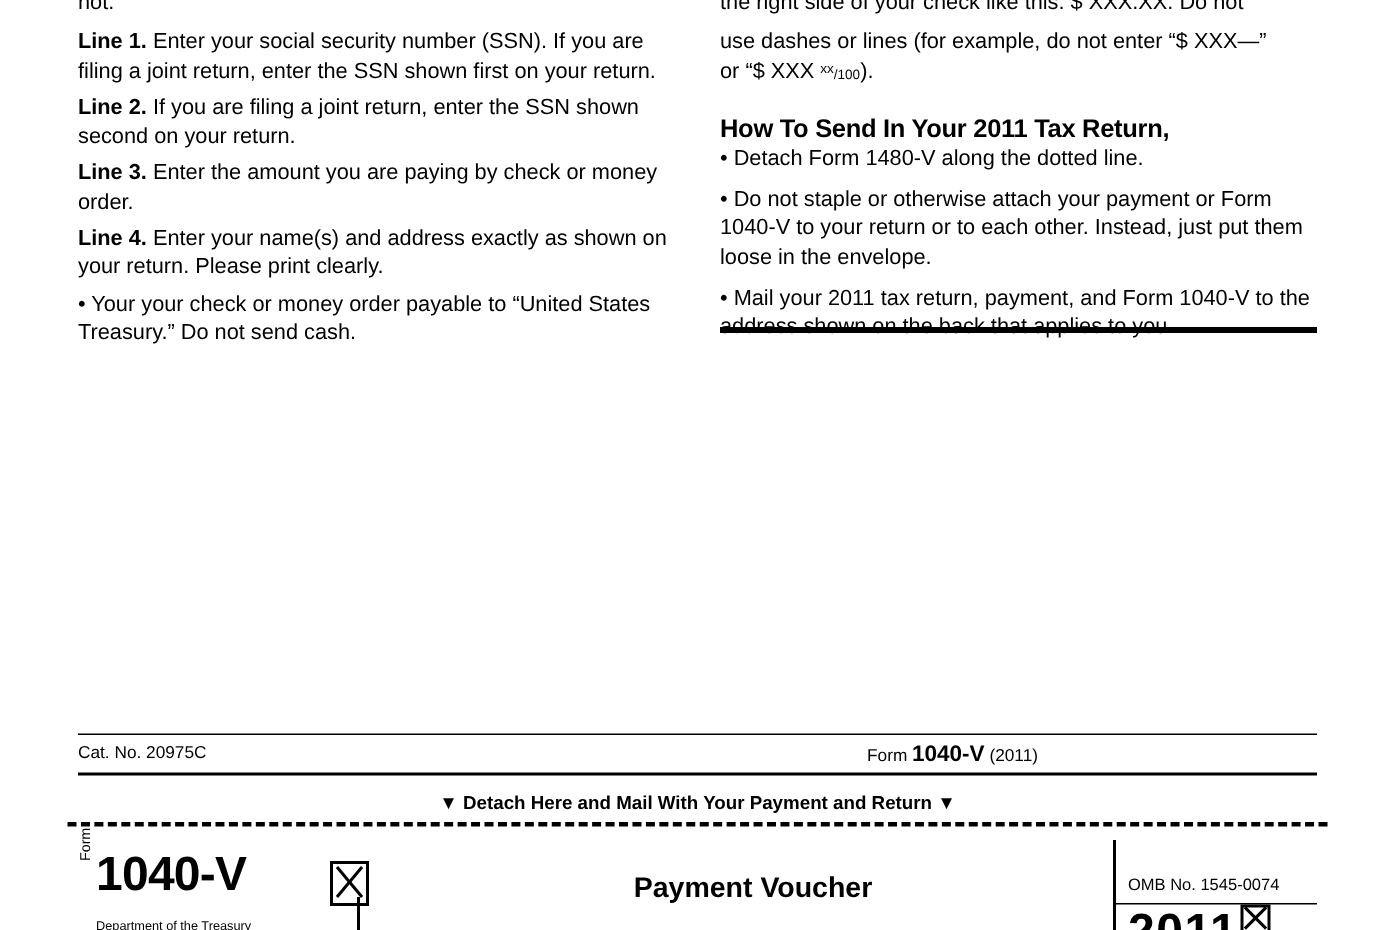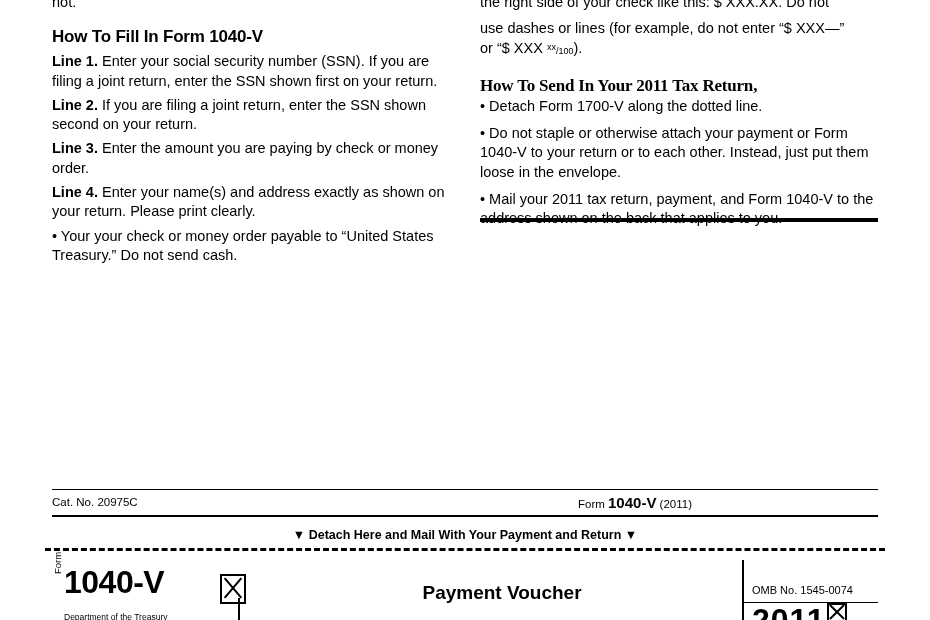--- a/index.html
+++ b/index.html
@@ -260,42 +260,41 @@
   .v-year .yr-box:after  { transform: rotate(-45deg); }
 </style>
 </head>
 <body>
 
 <div class="page">
 
   <div class="col-left">
     <p class="cut-line">not.</p>
 
-    <h2 class="sec-head" style="margin-top:8px;">How To Fill In Form 1040-V</h2>
 
     <p class="para"><b>Line 1.</b><span> Enter your social security number (SSN). If you are filing a joint return, enter the SSN shown first on your return.</span></p>
 
     <p class="para"><b>Line 2.</b><span> If you are filing a joint return, enter the SSN shown second on your return.</span></p>
 
     <p class="para"><b>Line 3.</b><span> Enter the amount you are paying by check or money order.</span></p>
 
     <p class="para"><b>Line 4.</b><span> Enter your name(s) and address exactly as shown on your return. Please print clearly.</span></p>
 
 
     <p class="bullet">• Your your check or money order payable to “United States Treasury.” Do not send cash.</p>
   </div>
 
   <div class="col-right">
     <p class="cut-line">the right side of your check like this: $ XXX.XX. Do not</p>
     <p class="para" style="margin:0;">use dashes or lines (for example, do not enter “$ XXX—”</p>
     <p class="para" style="margin:0 0 10px 0;"><span>or  “$ XXX </span><span class="frac">xx</span><span class="frac-den">/100</span><span>).</span></p>
 
-    <h2 class="sec-head" style="margin-top:18px; margin-bottom:1px;font-family:Liberation Serif, serif;">How To Send In Your 2011 Tax Return,</h2>
-
-    <p class="bullet">• Detach Form 1700-V along the dotted line.</p>
+    <h2 class="sec-head" style="margin-top:18px; margin-bottom:1px;">How To Send In Your 2011 Tax Return,</h2>
+
+    <p class="bullet">• Detach Form 1480-V along the dotted line.</p>
     <p class="bullet">• Do not staple or otherwise attach your payment or Form 1040-V to your return or to each other. Instead, just put them loose in the envelope.</p>
     <p class="bullet">• Mail your 2011 tax return, payment, and Form 1040-V to the address shown on the back that applies to you.</p>
   </div>
 
   <div class="rule-right"></div>
 
   <div class="footer-rule"></div>
   <div class="cat-no">Cat. No. 20975C</div>
   <div class="form-id"><span>Form </span><span class="big">1040-V</span><span> (2011)</span></div>
   <div class="footer-rule2"></div>

